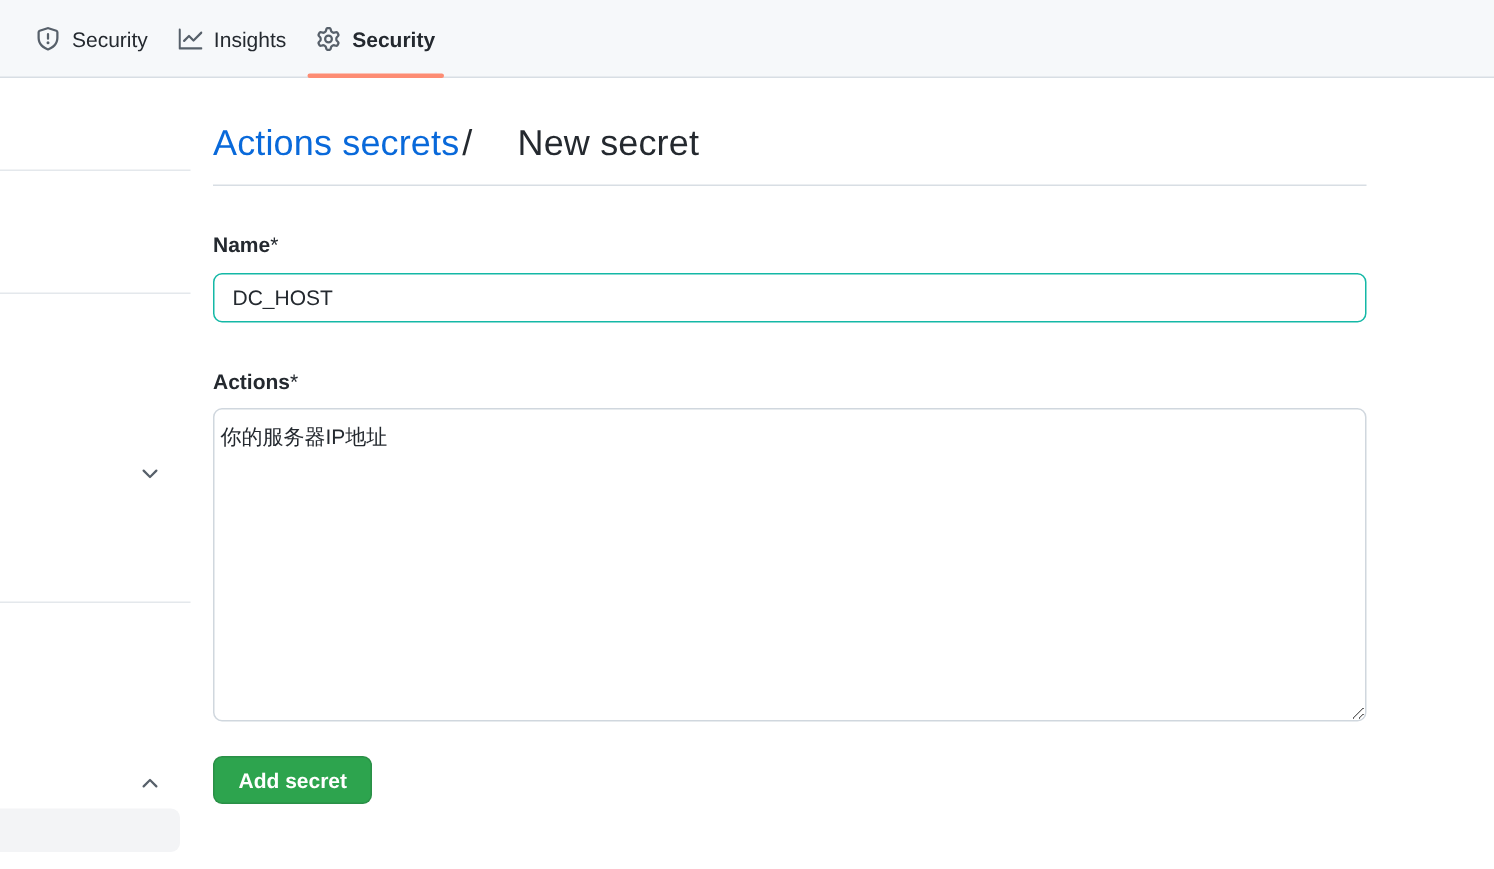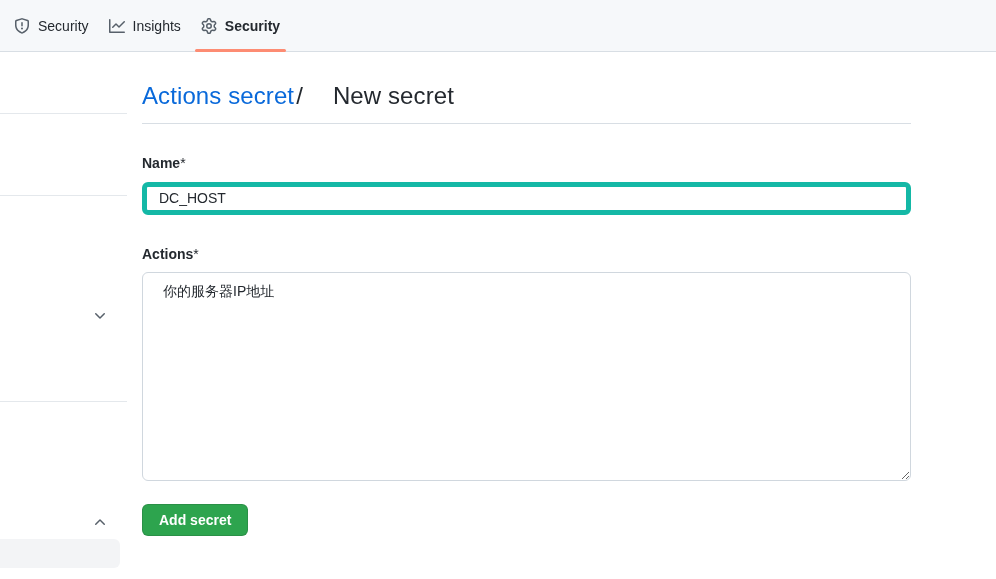--- a/index.html
+++ b/index.html
@@ -24,21 +24,21 @@
     left: 0; top: 0;
     width: 996px;
     height: 52px;
     background: #f6f8fa;
     border-bottom: 1px solid #d8dee4;
   }
   .nav-tabs {
     display: flex;
     align-items: center;
     height: 51px;
-    padding-left: 4px;
+    padding-left: 14px;
   }
   .nav-tab {
     display: flex;
     align-items: center;
     gap: 8px;
     height: 100%;
     padding: 0 10px;
     position: relative;
     cursor: pointer;
     color: #24292f;
@@ -166,29 +166,29 @@
   }
   .text-input {
     display: block;
     width: 769px;
     height: 33px;
     padding: 5px 12px;
     font-family: "Liberation Sans", "DejaVu Sans", sans-serif;
     font-size: 14px;
     color: #24292f;
     background: #ffffff;
-    border: 5px solid #14b8a6;
+    border: 1px solid #14b8a6;
     border-radius: 6px;
     outline: none;
   }
   .textarea-input {
     display: block;
     width: 769px;
     height: 209px;
-    padding: 8px 20px;
+    padding: 8px 4px;
     font-family: "Liberation Sans", "DejaVu Sans", sans-serif;
     font-size: 14px;
     line-height: 1.5;
     color: #24292f;
     background: #ffffff;
     border: 1px solid #d0d7de;
     border-radius: 6px;
     outline: none;
     resize: both;
     overflow: auto;
@@ -263,21 +263,21 @@
       <path d="M3.22 10.78a.749.749 0 0 1 0-1.06l4.25-4.25a.749.749 0 0 1 1.06 0l4.25 4.25a.749.749 0 1 1-1.06 1.06L8 7.061 4.28 10.78a.749.749 0 0 1-1.06 0Z"></path>
     </svg>
   </div>
 
   <div class="side-selected-item"></div>
 </div>
 
 <div class="main">
 
   <h1 class="page-title">
-    <a class="crumb-link">Actions secret</a><span class="crumb-sep">/</span><span class="crumb-current">New secret</span>
+    <a class="crumb-link">Actions secrets</a><span class="crumb-sep">/</span><span class="crumb-current">New secret</span>
   </h1>
 
   <div class="title-rule"></div>
 
   <form>
 
     <div class="form-group">
       <label class="form-label">
         <span>Name</span><span class="req">*</span>
       </label>

